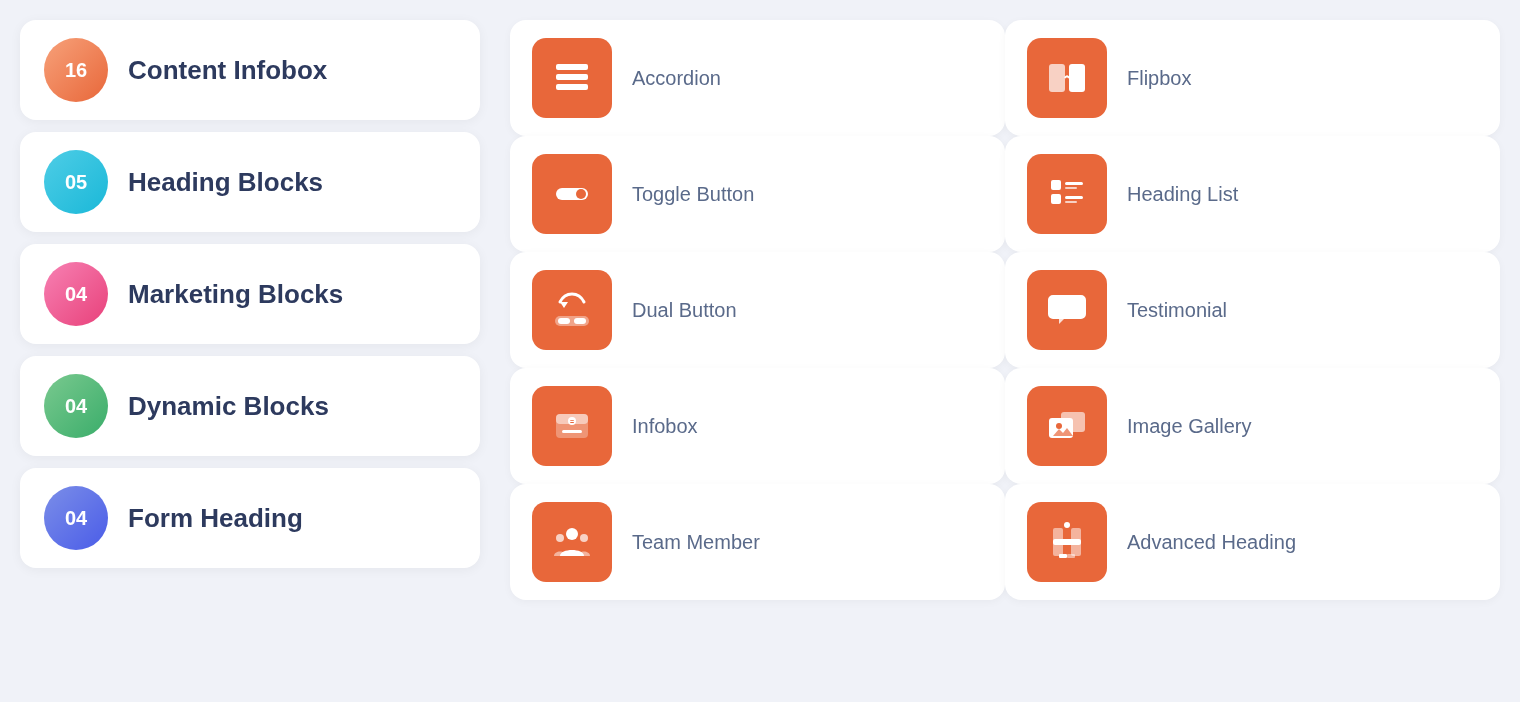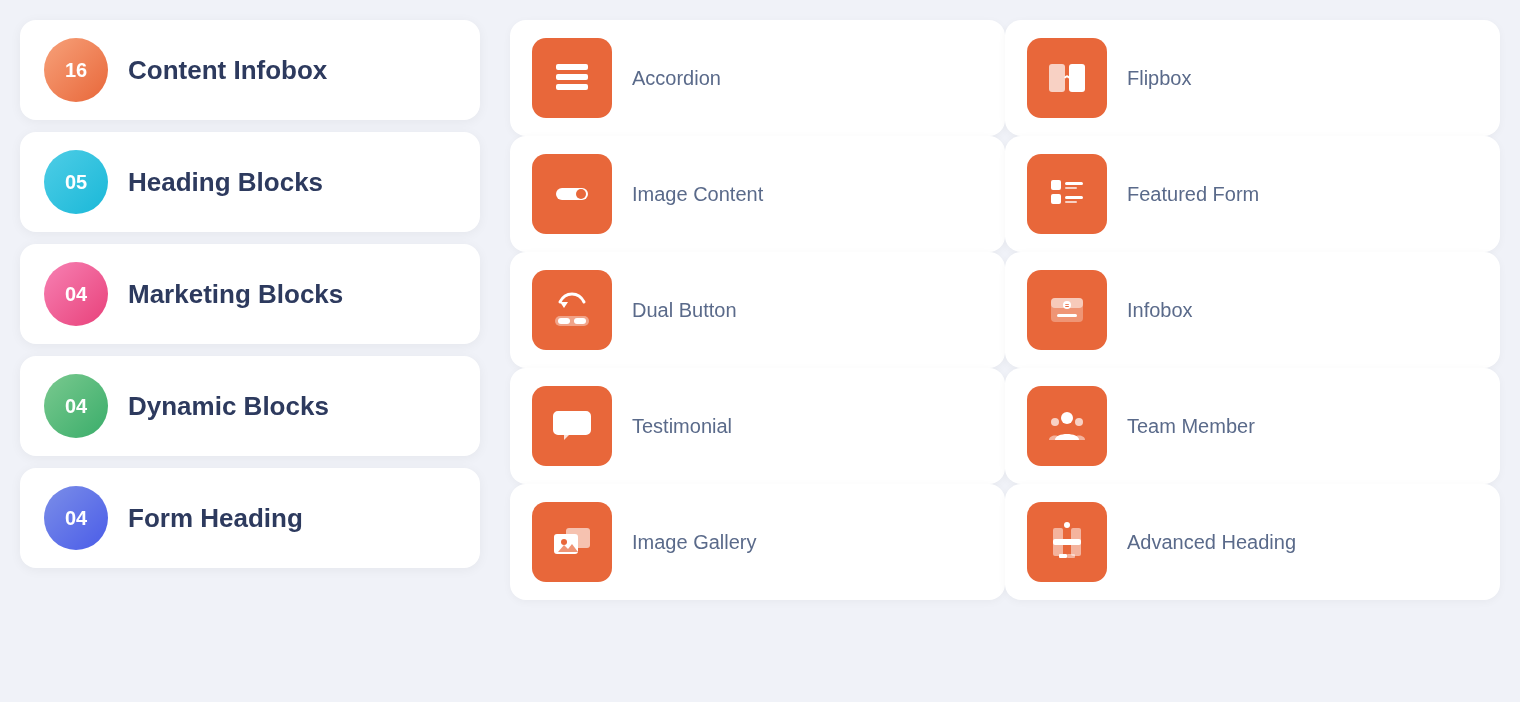--- a/index.html
+++ b/index.html
@@ -145,99 +145,99 @@
         </div>
         <span class="block-name">Flipbox</span>
       </div>
       <div class="block-item">
         <div class="block-icon">
           <svg viewBox="0 0 44 44" fill="none" xmlns="http://www.w3.org/2000/svg">
     <rect x="6" y="16" width="32" height="12" rx="6" fill="white"></rect>
     <circle cx="31" cy="22" r="5" fill="#e8673a"></circle>
   </svg>
         </div>
-        <span class="block-name">Image Content</span>
+        <span class="block-name">Toggle Button</span>
       </div>
       <div class="block-item">
         <div class="block-icon">
           <svg viewBox="0 0 44 44" fill="none" xmlns="http://www.w3.org/2000/svg">
     <rect x="6" y="8" width="10" height="10" rx="2" fill="white"></rect>
     <rect x="20" y="10" width="18" height="3" rx="1.5" fill="white"></rect>
     <rect x="20" y="15" width="12" height="2" rx="1" fill="white" opacity="0.7"></rect>
     <rect x="6" y="22" width="10" height="10" rx="2" fill="white"></rect>
     <rect x="20" y="24" width="18" height="3" rx="1.5" fill="white"></rect>
     <rect x="20" y="29" width="12" height="2" rx="1" fill="white" opacity="0.7"></rect>
   </svg>
         </div>
-        <span class="block-name">Featured Form</span>
+        <span class="block-name">Heading List</span>
       </div>
       <div class="block-item">
         <div class="block-icon">
           <svg viewBox="0 0 44 44" fill="none" xmlns="http://www.w3.org/2000/svg">
     <rect x="5" y="28" width="34" height="10" rx="5" fill="white" opacity="0.4"></rect>
     <path d="M10 14 Q14 6 22 6 Q30 6 34 14" stroke="white" stroke-width="3" fill="none" stroke-linecap="round"></path>
     <path d="M14 20 L10 14 L18 14" fill="white"></path>
     <rect x="8" y="30" width="12" height="6" rx="3" fill="white"></rect>
     <rect x="24" y="30" width="12" height="6" rx="3" fill="white"></rect>
   </svg>
         </div>
         <span class="block-name">Dual Button</span>
-      </div>
-      <div class="block-item">
-        <div class="block-icon">
-          <svg viewBox="0 0 44 44" fill="none" xmlns="http://www.w3.org/2000/svg">
-    <rect x="6" y="10" width="32" height="24" rx="4" fill="white" opacity="0.3"></rect>
-    <rect x="6" y="10" width="32" height="10" rx="4" fill="white" opacity="0.5"></rect>
-    <rect x="12" y="26" width="20" height="3" rx="1.5" fill="white"></rect>
-    <circle cx="22" cy="17" r="4" fill="white"></circle>
-    <text x="20" y="20" font-size="7" fill="#e8673a" font-weight="bold">=</text>
-  </svg>
-        </div>
-        <span class="block-name">Infobox</span>
       </div>
       <div class="block-item">
         <div class="block-icon">
           <svg viewBox="0 0 44 44" fill="none" xmlns="http://www.w3.org/2000/svg">
     <rect x="4" y="8" width="36" height="22" rx="4" fill="white" opacity="0.3"></rect>
     <rect x="4" y="8" width="36" height="22" rx="4" stroke="white" stroke-width="2"></rect>
     <path d="M14 36 L20 30 L14 30" fill="white" opacity="0.8"></path>
     <circle cx="15" cy="18" r="2" fill="white"></circle>
     <circle cx="22" cy="18" r="2" fill="white"></circle>
     <circle cx="29" cy="18" r="2" fill="white"></circle>
   </svg>
         </div>
         <span class="block-name">Testimonial</span>
       </div>
       <div class="block-item">
         <div class="block-icon">
           <svg viewBox="0 0 44 44" fill="none" xmlns="http://www.w3.org/2000/svg">
+    <rect x="6" y="10" width="32" height="24" rx="4" fill="white" opacity="0.3"></rect>
+    <rect x="6" y="10" width="32" height="10" rx="4" fill="white" opacity="0.5"></rect>
+    <rect x="12" y="26" width="20" height="3" rx="1.5" fill="white"></rect>
+    <circle cx="22" cy="17" r="4" fill="white"></circle>
+    <text x="20" y="20" font-size="7" fill="#e8673a" font-weight="bold">=</text>
+  </svg>
+        </div>
+        <span class="block-name">Infobox</span>
+      </div>
+      <div class="block-item">
+        <div class="block-icon">
+          <svg viewBox="0 0 44 44" fill="none" xmlns="http://www.w3.org/2000/svg">
+    <rect x="4" y="14" width="24" height="20" rx="3" fill="white"></rect>
+    <rect x="16" y="8" width="24" height="20" rx="3" fill="white" opacity="0.6"></rect>
+    <circle cx="14" cy="22" r="3" fill="#e8673a"></circle>
+    <path d="M8 32 L14 25 L18 29 L22 24 L28 32" fill="#e8673a" opacity="0.7"></path>
+  </svg>
+        </div>
+        <span class="block-name">Image Gallery</span>
+      </div>
+      <div class="block-item">
+        <div class="block-icon">
+          <svg viewBox="0 0 44 44" fill="none" xmlns="http://www.w3.org/2000/svg">
     <circle cx="22" cy="14" r="6" fill="white"></circle>
     <path d="M10 36 C10 28 34 28 34 36" fill="white"></path>
     <circle cx="10" cy="18" r="4" fill="white" opacity="0.7"></circle>
     <circle cx="34" cy="18" r="4" fill="white" opacity="0.7"></circle>
     <path d="M4 36 C4 30 16 30 16 36" fill="white" opacity="0.5"></path>
     <path d="M28 36 C28 30 40 30 40 36" fill="white" opacity="0.5"></path>
   </svg>
         </div>
         <span class="block-name">Team Member</span>
       </div>
       <div class="block-item">
         <div class="block-icon">
           <svg viewBox="0 0 44 44" fill="none" xmlns="http://www.w3.org/2000/svg">
-    <rect x="4" y="14" width="24" height="20" rx="3" fill="white"></rect>
-    <rect x="16" y="8" width="24" height="20" rx="3" fill="white" opacity="0.6"></rect>
-    <circle cx="14" cy="22" r="3" fill="#e8673a"></circle>
-    <path d="M8 32 L14 25 L18 29 L22 24 L28 32" fill="#e8673a" opacity="0.7"></path>
-  </svg>
-        </div>
-        <span class="block-name">Image Gallery</span>
-      </div>
-      <div class="block-item">
-        <div class="block-icon">
-          <svg viewBox="0 0 44 44" fill="none" xmlns="http://www.w3.org/2000/svg">
     <rect x="8" y="8" width="10" height="28" rx="2" fill="white" opacity="0.5"></rect>
     <rect x="8" y="19" width="28" height="6" rx="2" fill="white"></rect>
     <rect x="26" y="8" width="10" height="28" rx="2" fill="white" opacity="0.5"></rect>
     <rect x="14" y="34" width="8" height="4" rx="1" fill="white"></rect>
     <rect x="22" y="34" width="8" height="4" rx="1" fill="white" opacity="0.5"></rect>
     <circle cx="22" cy="5" r="3" fill="white"></circle>
   </svg>
         </div>
         <span class="block-name">Advanced Heading</span>
       </div>

